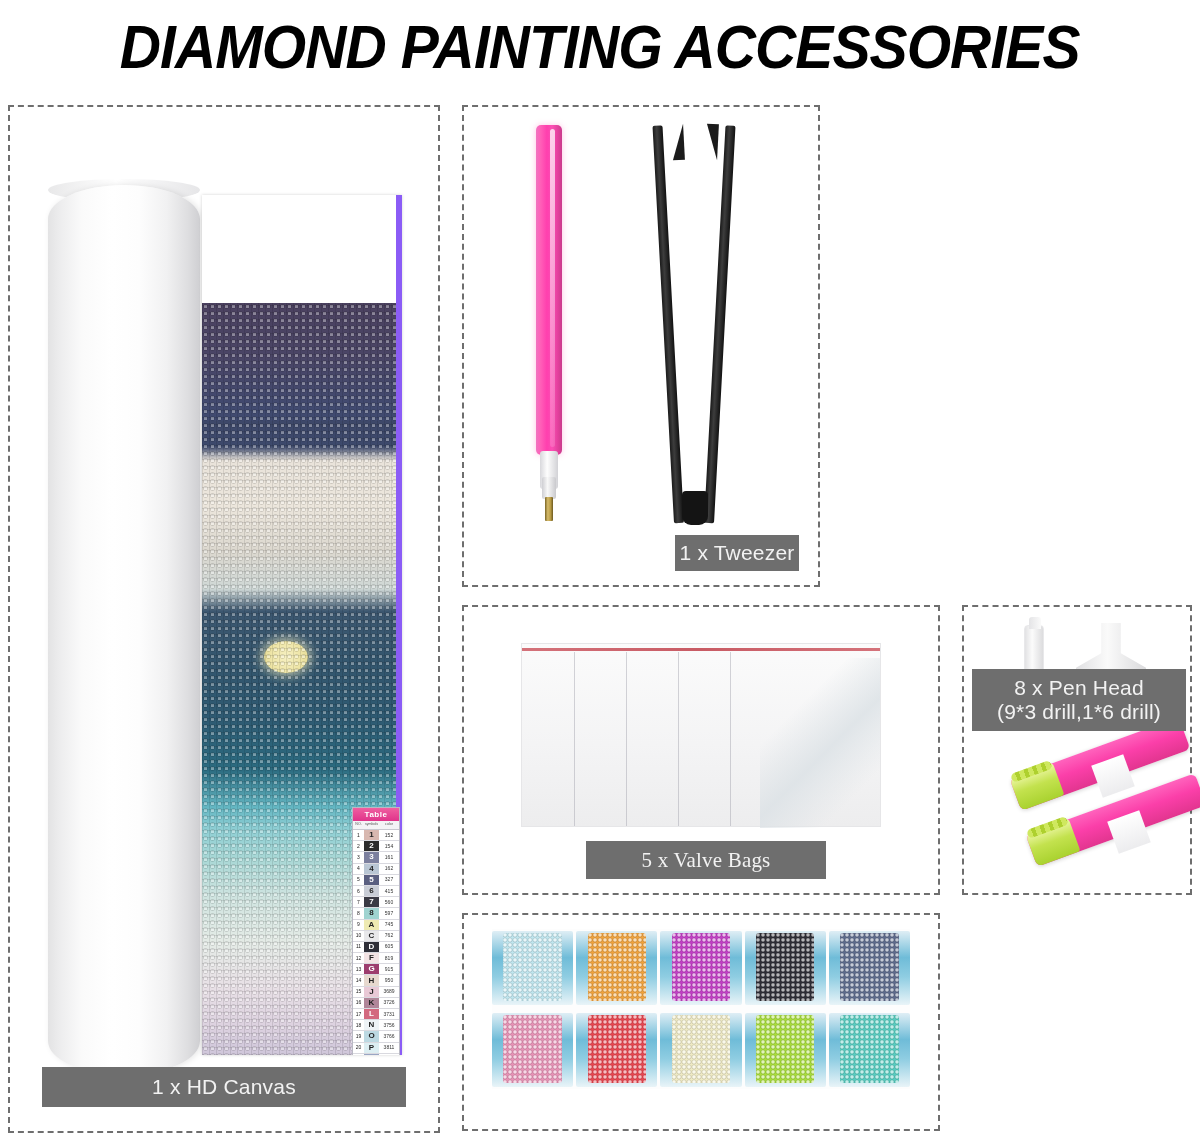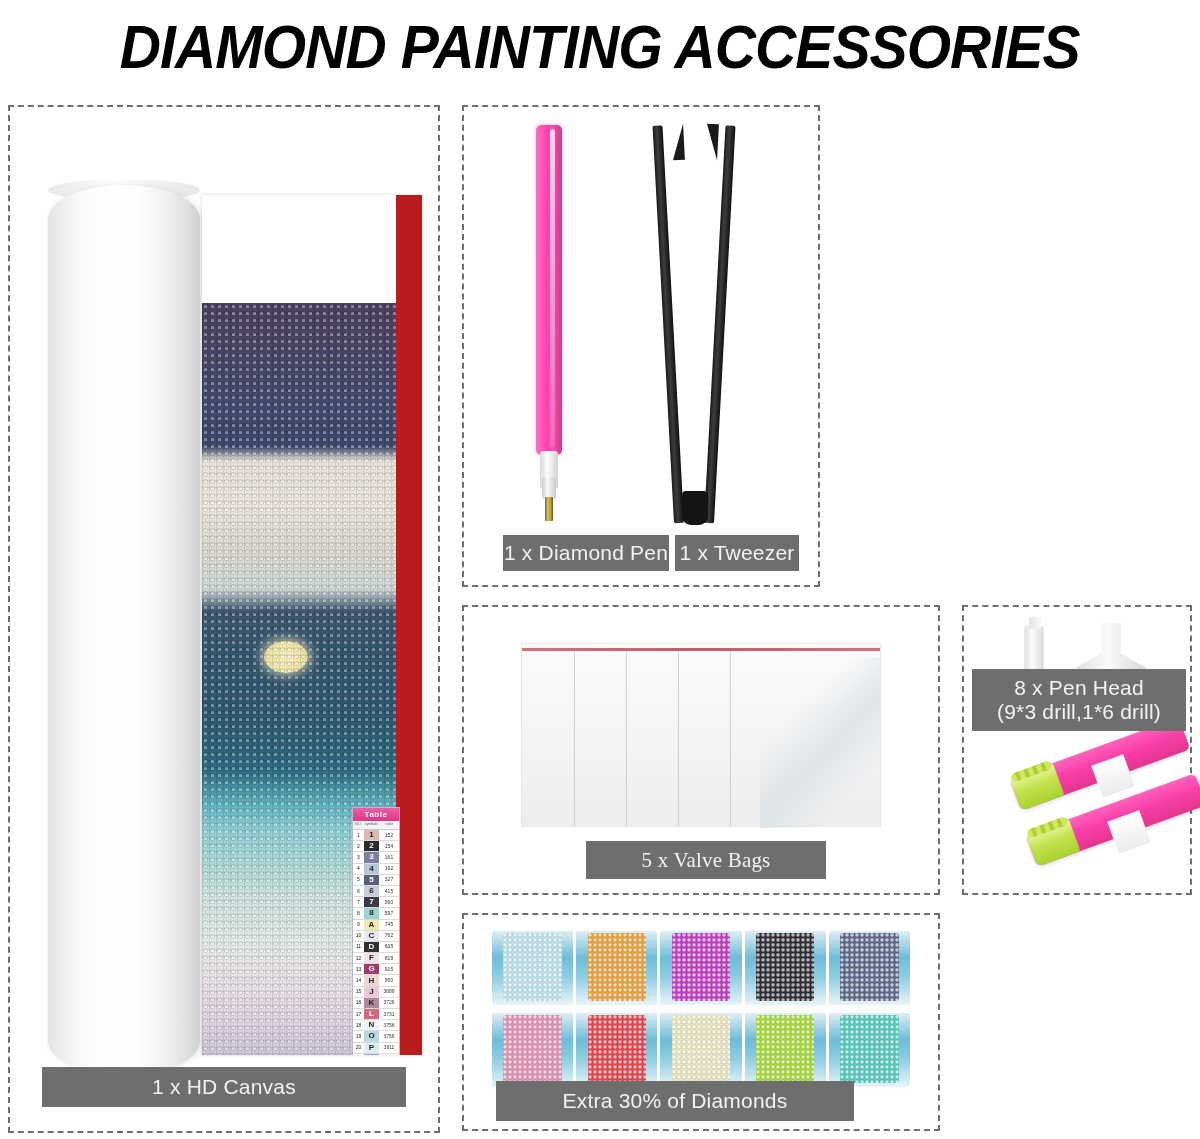--- a/index.html
+++ b/index.html
@@ -58,22 +58,22 @@
     text-align:center;
     line-height:1.15;
     white-space:nowrap;
     letter-spacing:.2px;
   }
 
   
   .canvas-art{
     position:absolute;
     left:192px; top:88px;
-    width:220px; height:860px;
-    background:#b91c1c;
+    width:200px; height:860px;
+    background:#8b5cf6;
     overflow:hidden;
     box-shadow:0 0 3px rgba(0,0,0,.18);
   }
   
   .art-img{
     position:absolute; left:0; top:108px; width:194px; height:752px;
     background:
       linear-gradient(180deg,
         #4b4160 0%, #4a4566 7%, #414a70 14%, #3d4a6e 19%,
         #e9e3da 21%, #ece6dc 27%, #dcd8cf 33%, #cfd8d6 38%,
@@ -476,21 +476,20 @@
     </div>
 
     <div class="twz">
       <div class="twz-l"></div>
       <div class="twz-r"></div>
       <div class="twz-tipL"></div>
       <div class="twz-tipR"></div>
       <div class="twz-join"></div>
     </div>
 
-    <div class="cap" style="left:39px; top:428px; width:166px; height:36px;">1 x Diamond Pen</div>
     <div class="cap" style="left:211px; top:428px; width:124px; height:36px;">1 x Tweezer</div>
   </div>
 
 
   <div class="panel p-bags">
     <div class="bags">
       <div class="bags-seal"></div>
       <div class="bags-div" style="left:52px"></div>
       <div class="bags-div" style="left:104px"></div>
       <div class="bags-div" style="left:156px"></div>
@@ -530,21 +529,20 @@
             <div class="dfill" style="background-color: rgb(239, 234, 196);"></div>
           </div>
           <div class="dbag">
             <div class="dfill" style="background-color: rgb(168, 221, 58);"></div>
           </div>
           <div class="dbag">
             <div class="dfill" style="background-color: rgb(86, 204, 192);"></div>
           </div>
         </div>
     </div>
-    <div class="cap" style="left:32px; top:166px; width:358px; height:40px;">Extra 30% of Diamonds</div>
   </div>
 
   <div class="panel p-head">
     <div class="ph-small"></div>
     <div class="ph-big"></div>
 
     <div class="ph-pen1"></div>
     <div class="ph-white1"></div>
     <div class="ph-pen2"></div>
     <div class="ph-white2"></div>

